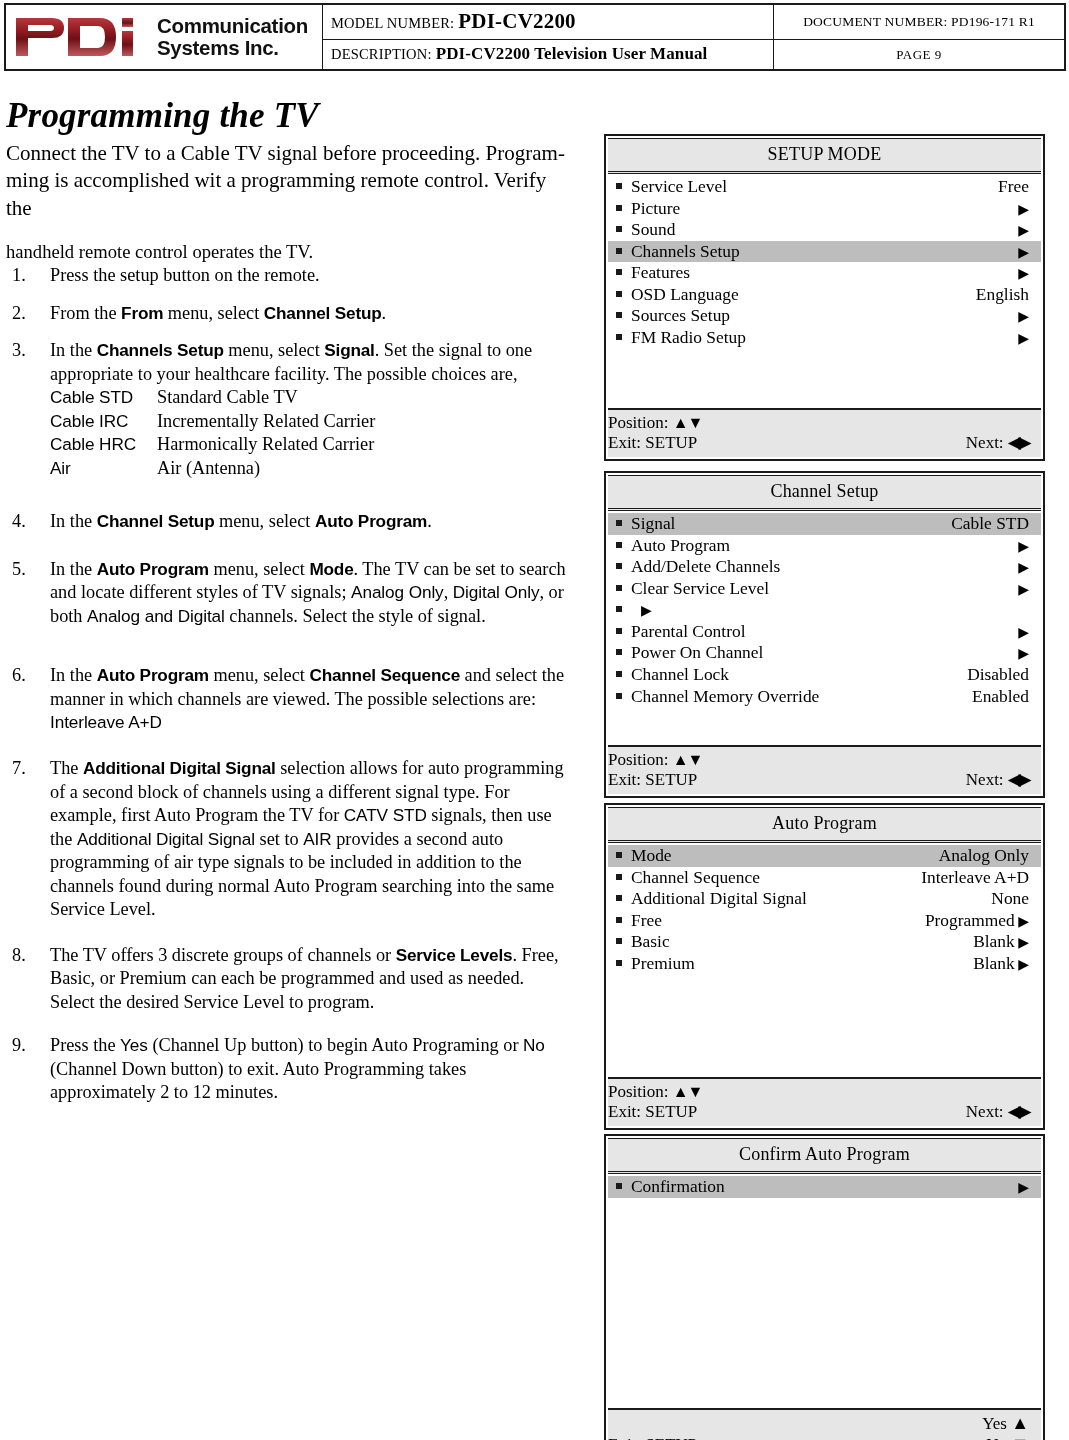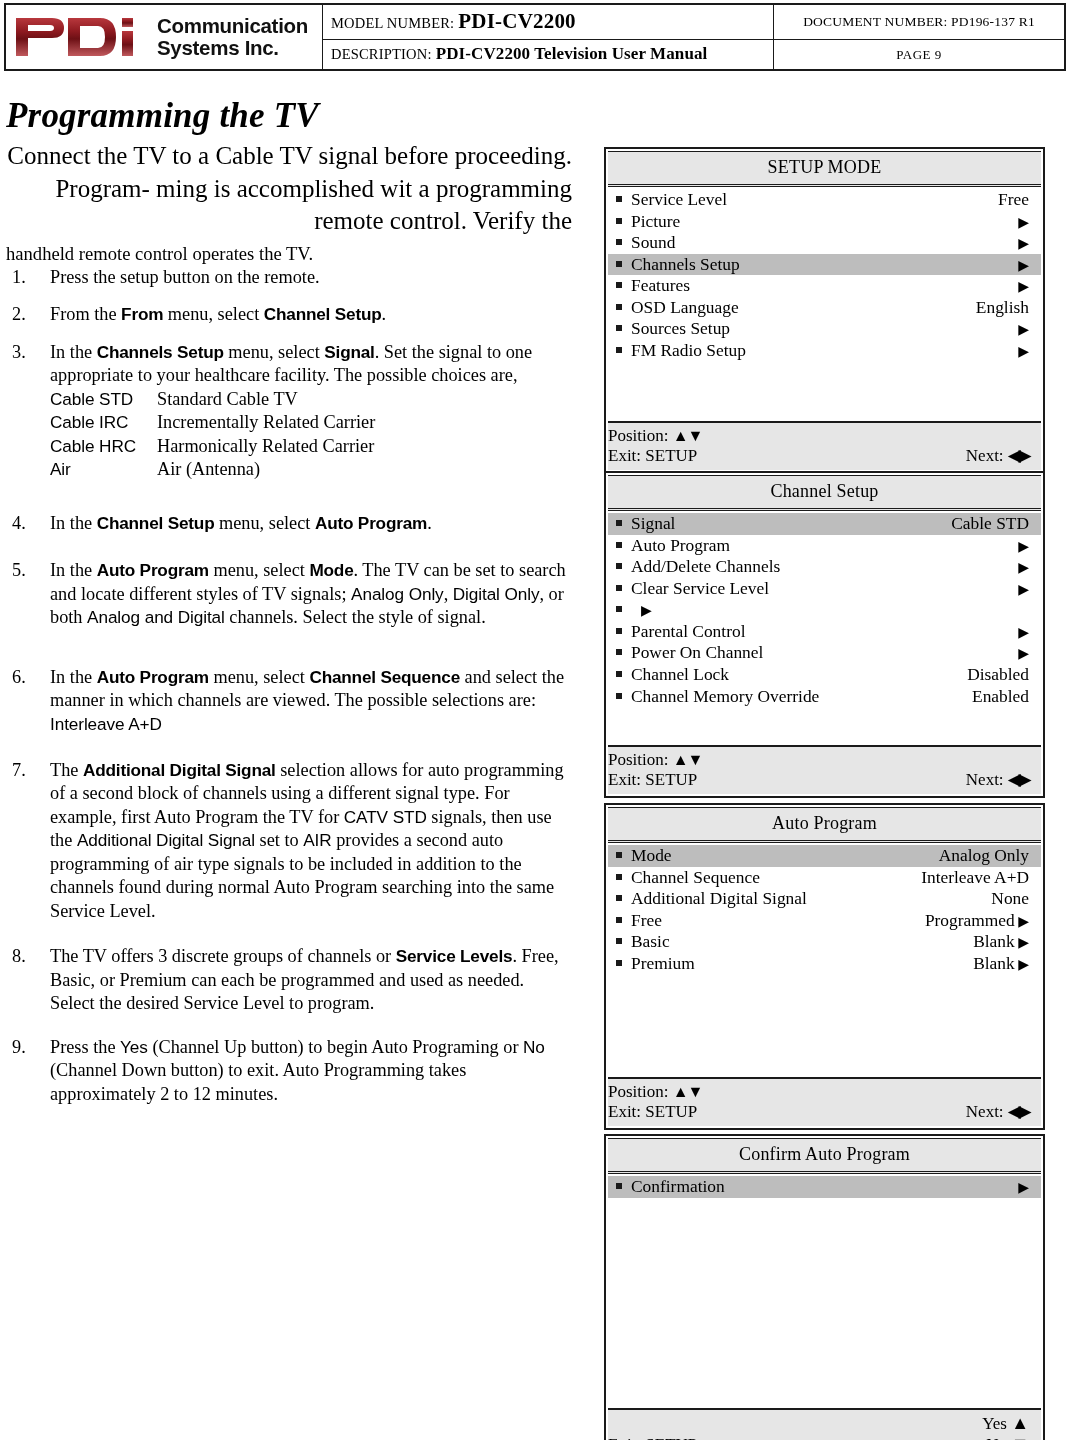--- a/index.html
+++ b/index.html
@@ -108,24 +108,24 @@
   h1.page-title {
     font-family: "Liberation Serif", serif;
     font-style: italic;
     font-weight: bold;
     font-size: 35px;
     margin: 0 0 7px 0;
     letter-spacing: 0.2px;
     line-height: 1.0;
   }
   .intro-p {
-    font-size: 25px;
+    font-size: 21px;
     line-height: 1.30;
-    margin: 0 0 4px 0;
-    text-align: right;
+    margin: 0 0 18px 0;
+    text-align: left;
   }
   .intro-p2 {
     font-size: 18.6px;
     line-height: 1.30;
     margin: 0;
   }
 
   ol.steps {
     list-style: none;
     margin: 0;
@@ -274,21 +274,21 @@
           <div>Systems Inc.</div>
         </div>
       </div>
     </td>
     <td class="hdr-mid-cell">
       <div class="hdr-line">
         <span class="lbl-sc">MODEL NUMBER:</span><span class="val-model">PDI-CV2200</span>
       </div>
     </td>
     <td class="hdr-right-cell">
-      <div class="hdr-right-line">DOCUMENT NUMBER:  PD196-137 R1</div>
+      <div class="hdr-right-line">DOCUMENT NUMBER:  PD196-171 R1</div>
     </td>
   </tr>
   <tr>
     <td class="hdr-mid-cell">
       <div class="hdr-line">
         <span class="lbl-sc">DESCRIPTION:</span><span class="val-desc">PDI-CV2200 Television User Manual</span>
       </div>
     </td>
     <td class="hdr-right-cell">
       <div class="hdr-right-line page">PAGE 9</div>
@@ -332,21 +332,21 @@
             <span class="defterm">Interleave A+D</span>
           </div>
         </div></li>
       <li class="step" style="margin-bottom: 22px;"><span class="num">7.</span><span><span>The </span><span class="sans-b">Additional Digital Signal</span><span> selection allows for auto programming of a second block of channels using a different signal type.  For example, first Auto Program the TV for </span><span class="sans-r">CATV STD</span><span> signals, then use the </span><span class="sans-r">Additional Digital Signal</span><span> set to </span><span class="sans-r">AIR</span><span> provides a second auto programming of air type signals to be included in addition to the channels found during normal Auto Program searching into the same Service Level.</span></span></li>
       <li class="step" style="margin-bottom: 20px;"><span class="num">8.</span><span><span>The TV offers 3 discrete groups of channels or </span><span class="sans-b">Service Levels</span><span>.  Free, Basic, or Premium can each be programmed and used as needed.  Select the desired Service Level to program.</span></span></li>
       <li class="step" style="margin-bottom: 16px;"><span class="num">9.</span><span><span>Press the </span><span class="sans-r">Yes</span><span> (Channel Up button) to begin Auto Programing or </span><span class="sans-r">No</span><span> (Channel Down button) to exit.   Auto Programming takes approximately 2 to 12 minutes.</span></span></li>
     </ol>
 </div>
 
 <div id="osd-container">
-    <div class="osd" style="top: 147px;">
+    <div class="osd" style="top: 134px;">
       <div class="osd-outer">
         <div class="osd-title">SETUP MODE</div>
         <div class="osd-body" style="height: 232px;">
           <div class="osd-row">
             <span class="osd-bullet"></span>
             <span class="osd-label">Service Level</span>
             <span class="osd-value"><span>Free</span></span>
           </div>
           <div class="osd-row">
             <span class="osd-bullet"></span>

